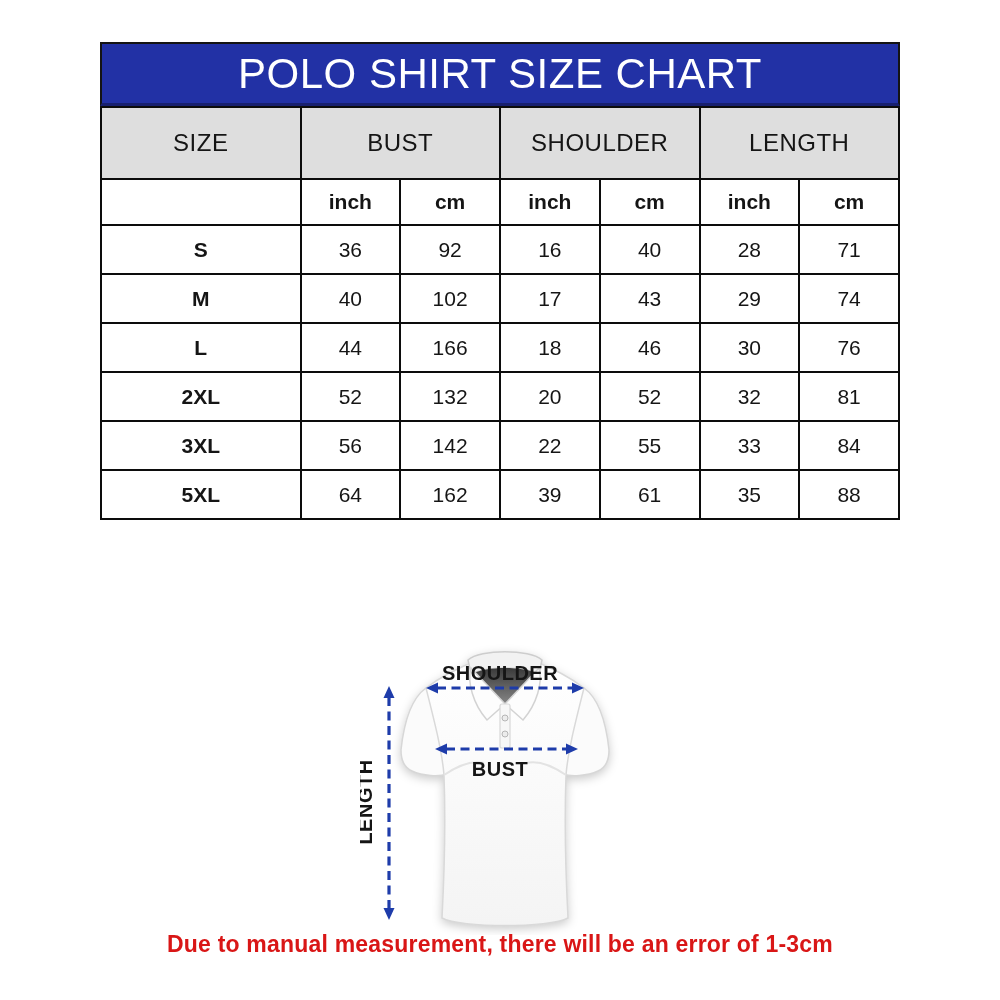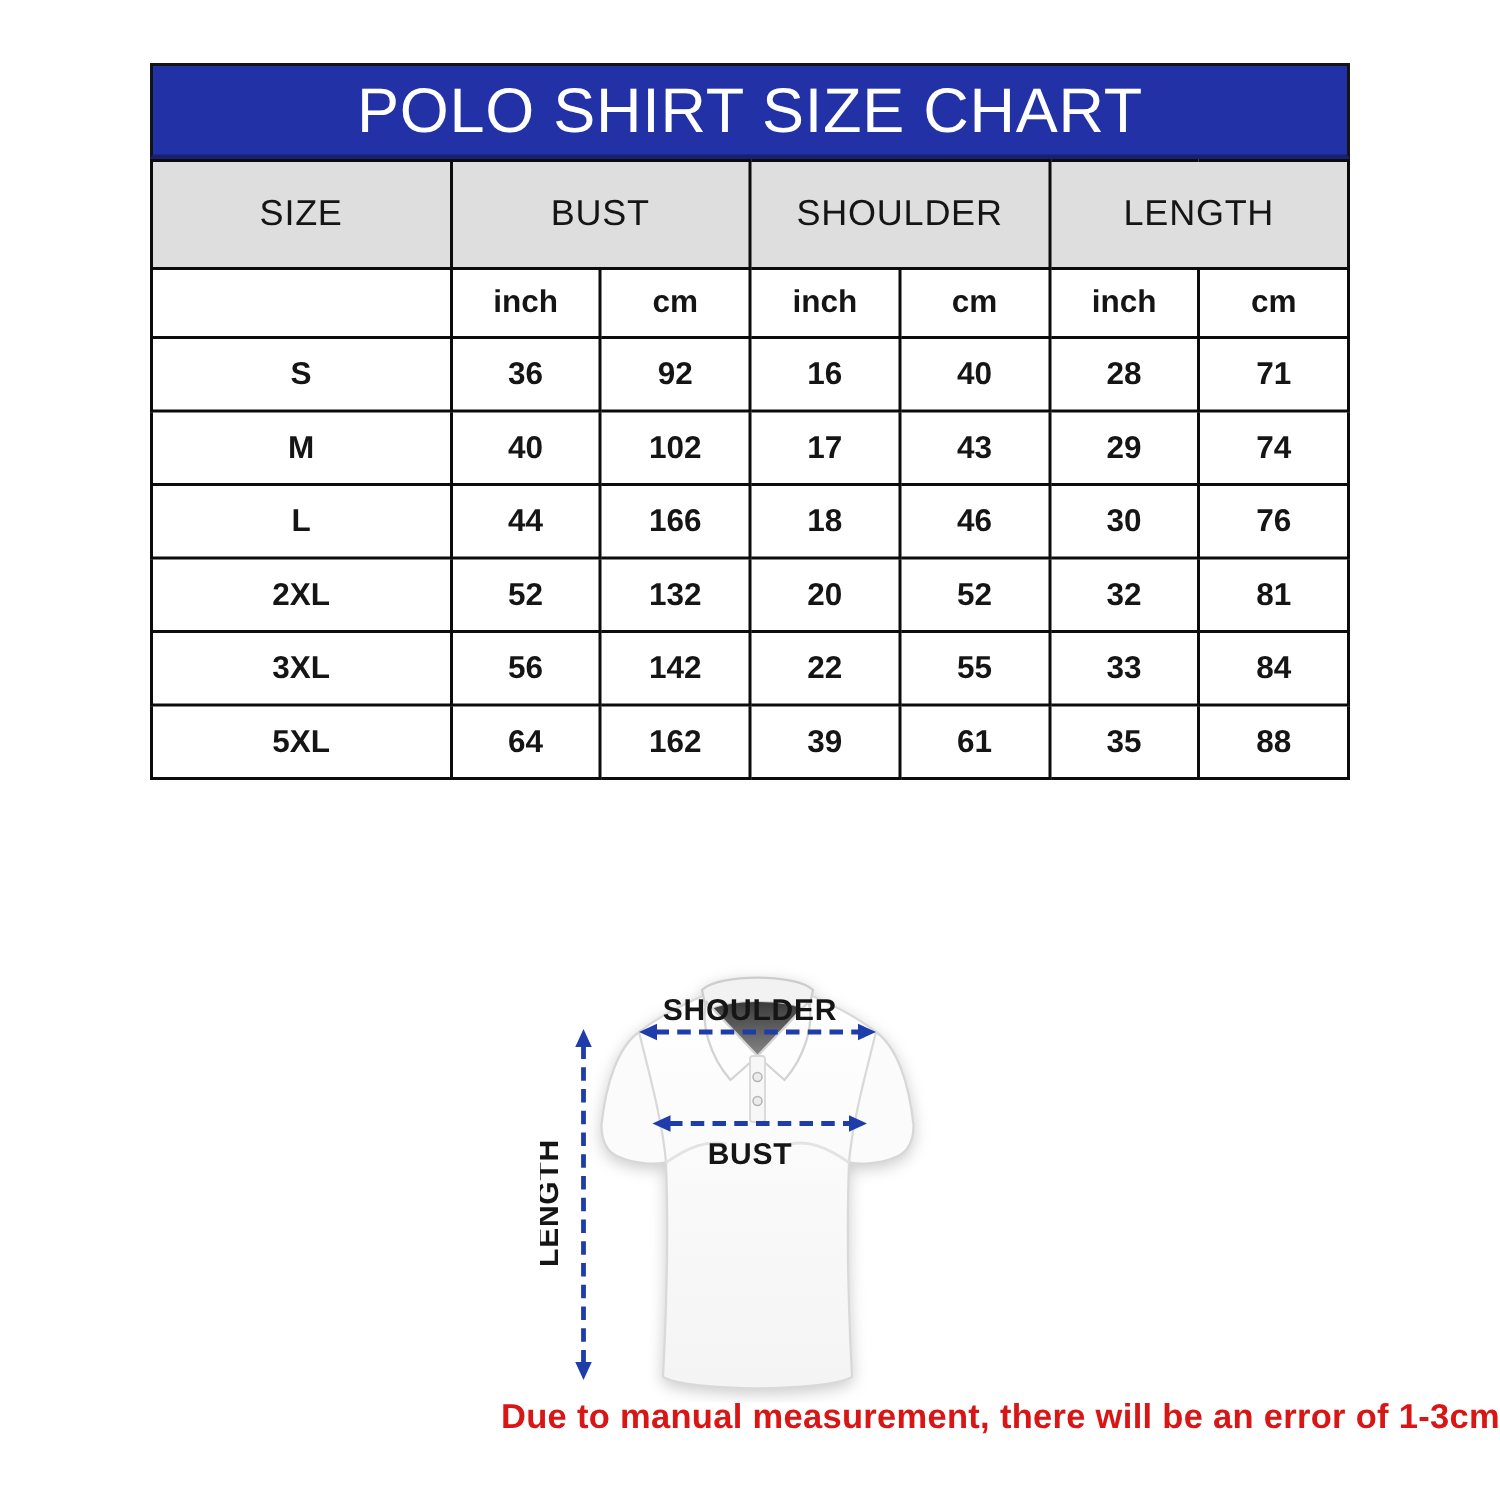--- a/index.html
+++ b/index.html
@@ -22,31 +22,31 @@
     border-collapse:collapse;table-layout:fixed;
   }
   .size-table th,.size-table td{
     border:2px solid var(--table-border);text-align:center;vertical-align:middle;
     padding:0;background:#ffffff;
   }
   .size-table th.main{
     background:var(--header-gray);height:70px;font-size:24px;font-weight:normal;letter-spacing:.5px;
   }
   .size-table tr.units td{height:44px;font-size:21px;font-weight:bold;}
-  .size-table tbody td{height:47px;font-size:21px;font-weight:bold;}
+  .size-table tbody td{height:47px;font-size:21px;font-weight:normal;}
   .size-table tbody td.size-cell{font-weight:bold;}
   
   .shirt-wrap{position:absolute;left:360px;top:630px;width:300px;height:305px;}
   .shirt-body{filter:drop-shadow(0 3px 5px rgba(0,0,0,.20));}
   .arrow-line{stroke:var(--arrow-blue);stroke-width:3.2;stroke-dasharray:9 5.5;fill:none;}
   .arrow-head{fill:var(--arrow-blue);stroke:none;}
   .diagram-label{font-family:"Liberation Sans",sans-serif;font-size:20px;font-weight:bold;fill:#151515;letter-spacing:.5px;}
   
   .footnote{
-    position:absolute;left:0;top:931px;width:1000px;text-align:right;
+    position:absolute;left:0;top:931px;width:1000px;text-align:center;
     color:var(--note-red);font-size:23px;font-weight:bold;letter-spacing:.2px;
   }
 </style>
 </head>
 <body>
 
 <div class="screen">
 
   <div class="banner">
     <span>POLO SHIRT SIZE CHART</span>

